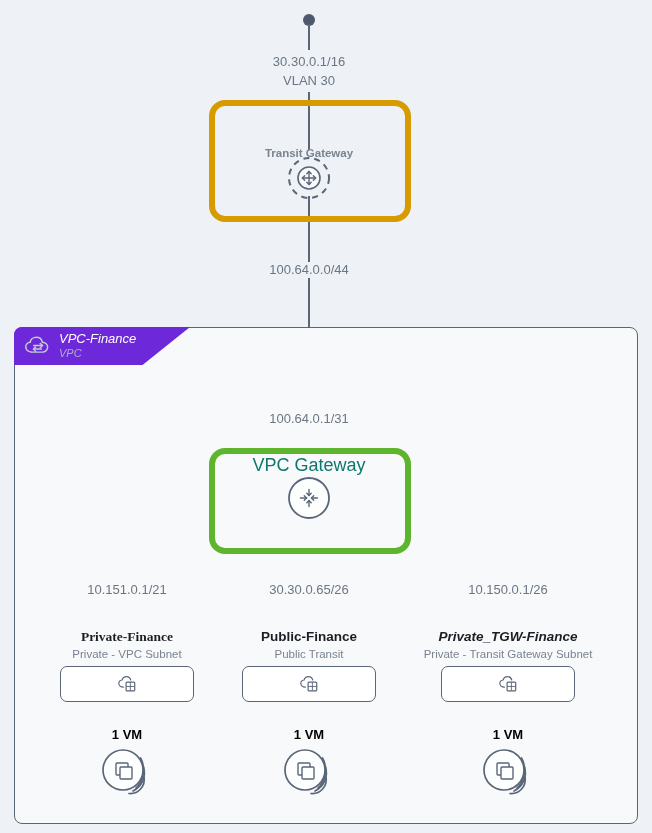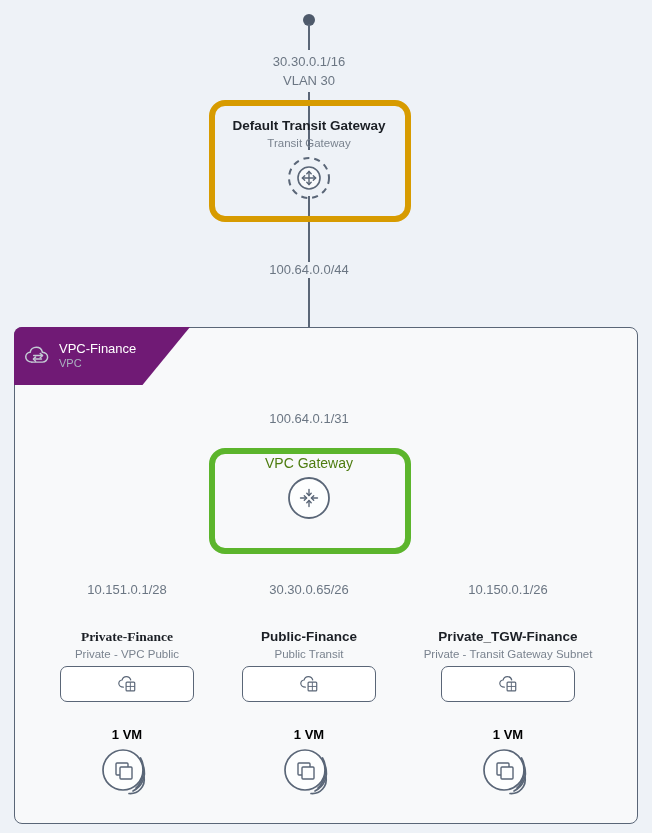--- a/index.html
+++ b/index.html
@@ -40,29 +40,30 @@
     width: 624px;
     height: 497px;
     background: #f8f9fa;
     border: 1.5px solid #5a6677;
     border-radius: 8px;
   }
   #vpc-header {
     position: absolute;
     left: -1px;
     top: -1px;
-    height: 58px;
+    height: 38px;
     width: 176px;
-    background: #701a75;
+    background: #6d28d9;
     border-top-left-radius: 8px;
     display: flex;
     align-items: center;
     padding-left: 10px;
     box-sizing: border-box;
     clip-path: polygon(0 0, 100% 0, 73% 100%, 0 100%);
+    font-style: italic;
   }
   #vpc-header .hdr-icon {
     width: 28px;
     height: 24px;
     flex: 0 0 28px;
     margin-right: 7px;
   }
   #vpc-header .hdr-text {
     display: flex;
     flex-direction: column;
@@ -117,22 +118,22 @@
   .lbl-sub {
     color: #7a838f;
     font-size: 11.5px;
   }
   .lbl-vm {
     color: #000000;
     font-size: 13px;
     font-weight: bold;
   }
   .lbl-gw {
-    color: #4d7c0f;
-    font-size: 14px;
+    color: #0f766e;
+    font-size: 18px;
   }
 
   
   .subnet-box {
     position: absolute;
     width: 132px;
     height: 34px;
     background: #ffffff;
     border: 1.5px solid #5a6677;
     border-radius: 7px;
@@ -210,22 +211,21 @@
     </div>
   </div>
 
   <div class="node" id="tgw-box"></div>
 
   <div class="node" id="vpc-gw-box"></div>
 
   <div class="lbl lbl-cidr" style="left:309px; top:54px;">30.30.0.1/16</div>
   <div class="lbl lbl-cidr" style="left:309px; top:73px;">VLAN 30</div>
 
-  <div class="lbl lbl-title" style="left:309px; top:118px;">Default Transit Gateway</div>
-  <div class="lbl lbl-sub" style="left:309px; top:137px;">Transit Gateway</div>
+  <div class="lbl lbl-sub" style="left:309px; top:147px;font-weight:bold;">Transit Gateway</div>
 
   <div class="icon-circle" style="left:309px; top:155px;">
     <svg width="46" height="46" viewBox="0 0 46 46">
       <circle cx="23" cy="23" r="20" fill="none" stroke="#5a6677" stroke-width="2" stroke-dasharray="6 5"></circle>
       <circle cx="23" cy="23" r="11" fill="#f8fafc" stroke="#5a6677" stroke-width="1.6"></circle>
       <g stroke="#5a6677" stroke-width="1.4" stroke-linecap="round" fill="none">
         <line x1="23" y1="16.5" x2="23" y2="29.5"></line>
         <line x1="16.5" y1="23" x2="29.5" y2="23"></line>
         <path d="M20.8 18.7 L23 16.4 L25.2 18.7"></path>
         <path d="M20.8 27.3 L23 29.6 L25.2 27.3"></path>
@@ -250,23 +250,23 @@
         <line x1="22" y1="30.5" x2="22" y2="24.5"></line>
         <path d="M19.8 26.7 L22 24.4 L24.2 26.7"></path>
         <line x1="13.5" y1="22" x2="19.5" y2="22"></line>
         <path d="M17.3 19.8 L19.6 22 L17.3 24.2"></path>
         <line x1="30.5" y1="22" x2="24.5" y2="22"></line>
         <path d="M26.7 19.8 L24.4 22 L26.7 24.2"></path>
       </g>
     </svg>
   </div>
 
-  <div class="lbl lbl-cidr" style="left:127px; top:582px;">10.151.0.1/28</div>
+  <div class="lbl lbl-cidr" style="left:127px; top:582px;">10.151.0.1/21</div>
   <div class="lbl lbl-title" style="left:127px; top:629px;font-family:Liberation Serif, serif;">Private-Finance</div>
-  <div class="lbl lbl-sub" style="left:127px; top:648px;">Private - VPC Public</div>
+  <div class="lbl lbl-sub" style="left:127px; top:648px;">Private - VPC Subnet</div>
   <div class="subnet-box" style="left:127px; top:666px;">
     <span>
       <svg width="22" height="20" viewBox="0 0 24 22">
         <path d="M8 14.5 C5 14.5 3 12.6 3 10.5 C3 8.5 4.6 6.8 6.6 6.6 C7.1 4.4 9 2.8 11.3 2.8 C13.6 2.8 15.6 4.4 16.1 6.6" fill="none" stroke="#5a6677" stroke-width="1.3" stroke-linecap="round"></path>
         <rect x="11" y="9" width="9.5" height="9.5" fill="#ffffff" stroke="#5a6677" stroke-width="1.3" rx="1"></rect>
         <line x1="11" y1="13.7" x2="20.5" y2="13.7" stroke="#5a6677" stroke-width="1"></line>
         <line x1="15.7" y1="9" x2="15.7" y2="18.5" stroke="#5a6677" stroke-width="1"></line>
       </svg>
     </span>
   </div>
@@ -301,21 +301,21 @@
       <circle cx="23" cy="24" r="20" fill="#fdfefe" stroke="#5a6677" stroke-width="1.7"></circle>
       <rect x="16" y="17" width="12" height="12" fill="#fdfefe" stroke="#5a6677" stroke-width="1.4" rx="1"></rect>
       <rect x="20" y="21" width="12" height="12" fill="#fdfefe" stroke="#5a6677" stroke-width="1.4" rx="1"></rect>
       <path d="M40.5 12 A 25 25 0 0 1 36 42" fill="none" stroke="#5a6677" stroke-width="1.7" stroke-linecap="round"></path>
       <path d="M43.5 21 A 20 20 0 0 1 33 45" fill="none" stroke="#5a6677" stroke-width="1.7" stroke-linecap="round"></path>
       <path d="M44 31 A 14 14 0 0 1 29 47.5" fill="none" stroke="#5a6677" stroke-width="1.7" stroke-linecap="round"></path>
     </svg>
   </div>
 
   <div class="lbl lbl-cidr" style="left:508px; top:582px;">10.150.0.1/26</div>
-  <div class="lbl lbl-title" style="left:508px; top:629px;">Private_TGW-Finance</div>
+  <div class="lbl lbl-title" style="left:508px; top:629px;font-style:italic;">Private_TGW-Finance</div>
   <div class="lbl lbl-sub" style="left:508px; top:648px;">Private - Transit Gateway Subnet</div>
   <div class="subnet-box" style="left:508px; top:666px;">
     <span>
       <svg width="22" height="20" viewBox="0 0 24 22">
         <path d="M8 14.5 C5 14.5 3 12.6 3 10.5 C3 8.5 4.6 6.8 6.6 6.6 C7.1 4.4 9 2.8 11.3 2.8 C13.6 2.8 15.6 4.4 16.1 6.6" fill="none" stroke="#5a6677" stroke-width="1.3" stroke-linecap="round"></path>
         <rect x="11" y="9" width="9.5" height="9.5" fill="#ffffff" stroke="#5a6677" stroke-width="1.3" rx="1"></rect>
         <line x1="11" y1="13.7" x2="20.5" y2="13.7" stroke="#5a6677" stroke-width="1"></line>
         <line x1="15.7" y1="9" x2="15.7" y2="18.5" stroke="#5a6677" stroke-width="1"></line>
       </svg>
     </span>

